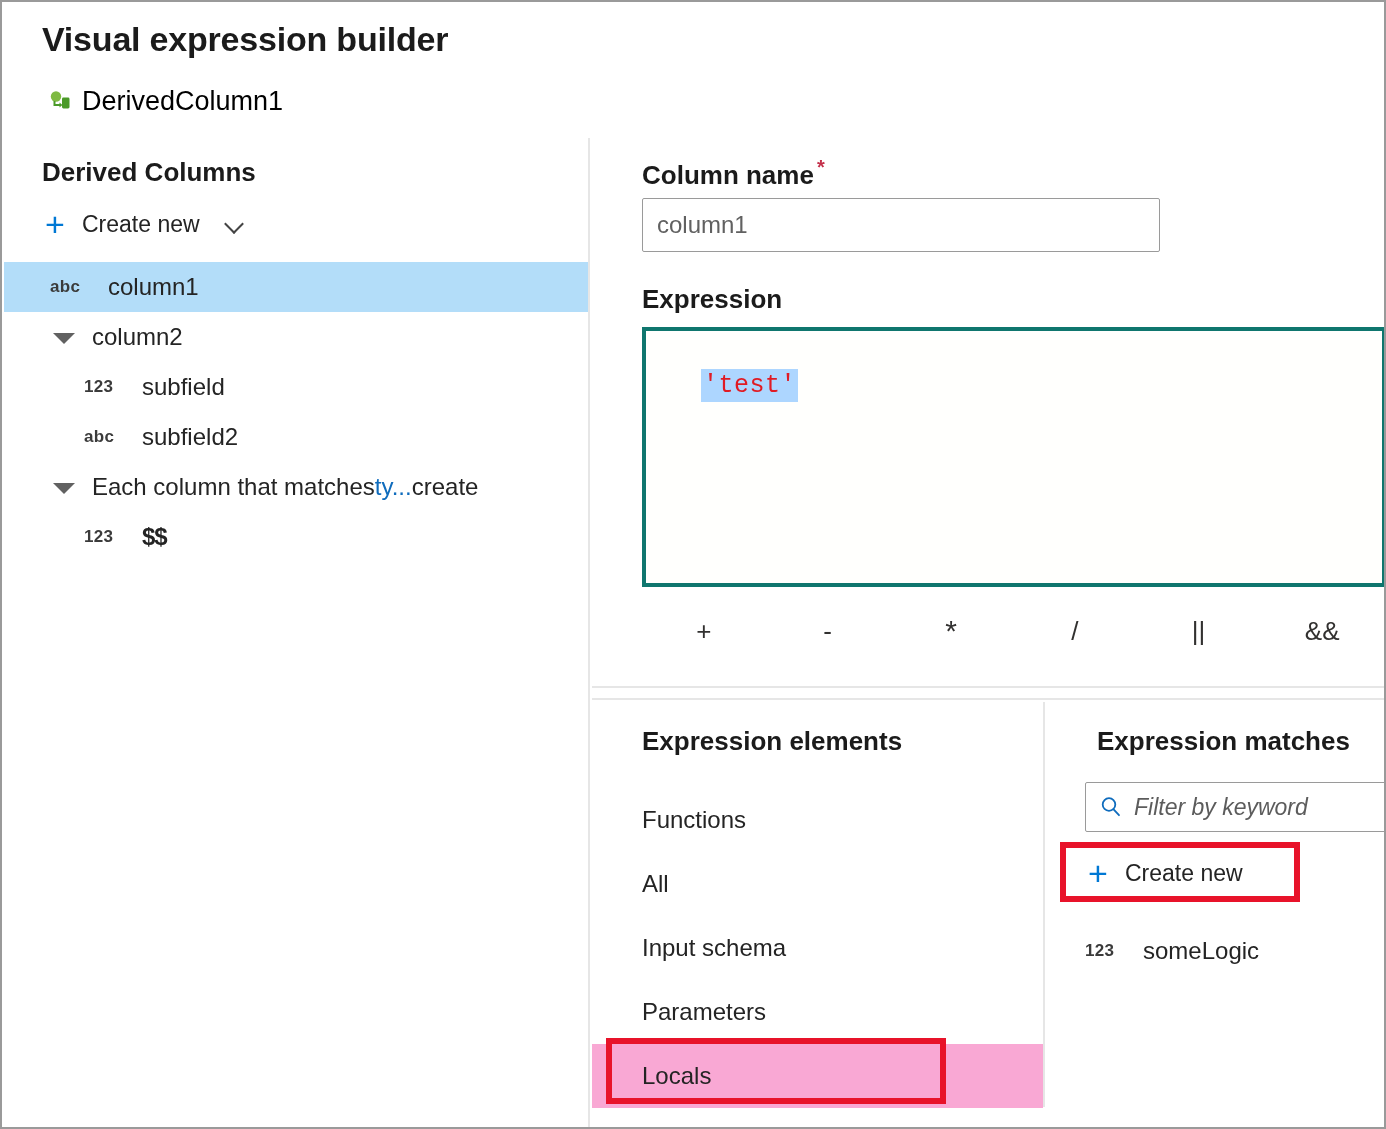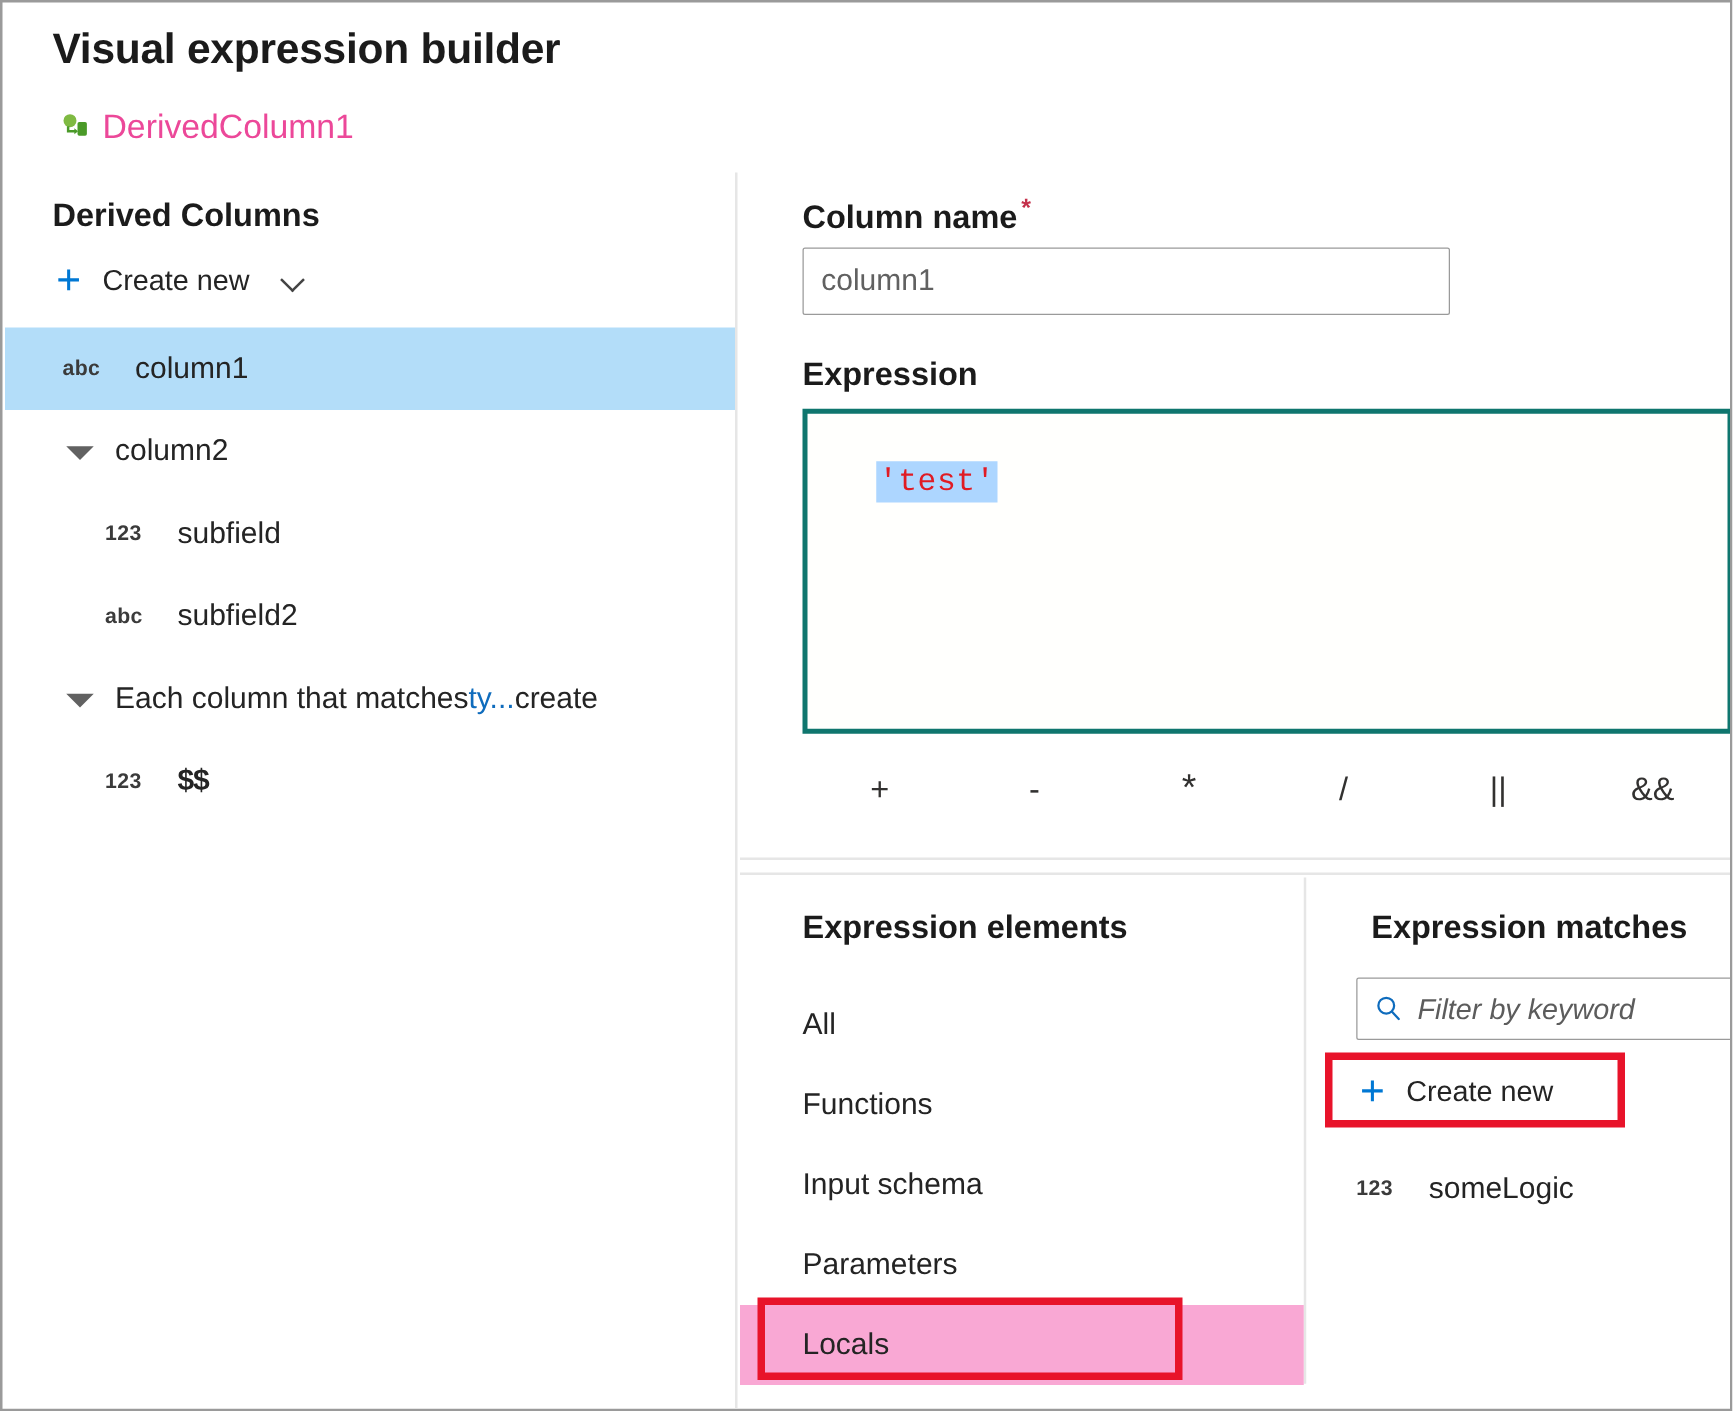--- a/index.html
+++ b/index.html
@@ -43,21 +43,21 @@
     gap: 10px;
   }
   .derived-col-icon {
     width: 24px;
     height: 24px;
     position: relative;
     flex: none;
   }
   .subtitle-text {
     font-size: 27px;
-    color: #ec4899;
+    color: #000000;
     white-space: nowrap;
   }
 
   
   .left-panel {
     position: absolute;
     left: 2px;
     top: 136px;
     width: 586px;
     height: 989px;
@@ -112,21 +112,21 @@
     width: 12px;
     height: 12px;
     border-right: 2px solid #444;
     border-bottom: 2px solid #444;
     transform: rotate(45deg);
   }
 
   .tree { position: absolute; left: 0; top: 124px; right: 0; }
   .tree-row {
     position: relative;
-    height: 66px;
+    height: 50px;
     display: flex;
     align-items: center;
     cursor: pointer;
     box-sizing: border-box;
   }
   .tree-row.selected { background: #b3ddf9; }
   .type-badge {
     font-size: 17px;
     font-weight: 600;
     color: #3b3b3b;
@@ -435,22 +435,22 @@
       <span class="op-btn">&amp;&amp;</span>
     </div>
   </div>
 
   <div class="hdivider one"></div>
   <div class="hdivider two"></div>
 
   <div class="elements-panel">
     <div class="panel-title">Expression elements</div>
     <div class="elem-list">
+      <div class="elem-row">Functions</div>
       <div class="elem-row">All</div>
-      <div class="elem-row">Functions</div>
       <div class="elem-row">Input schema</div>
       <div class="elem-row">Parameters</div>
       <div class="elem-row active">Locals</div>
     </div>
   </div>
 
   <div class="values-panel">
     <div class="panel-title">Expression matches</div>
 
     <div class="filter-box">

